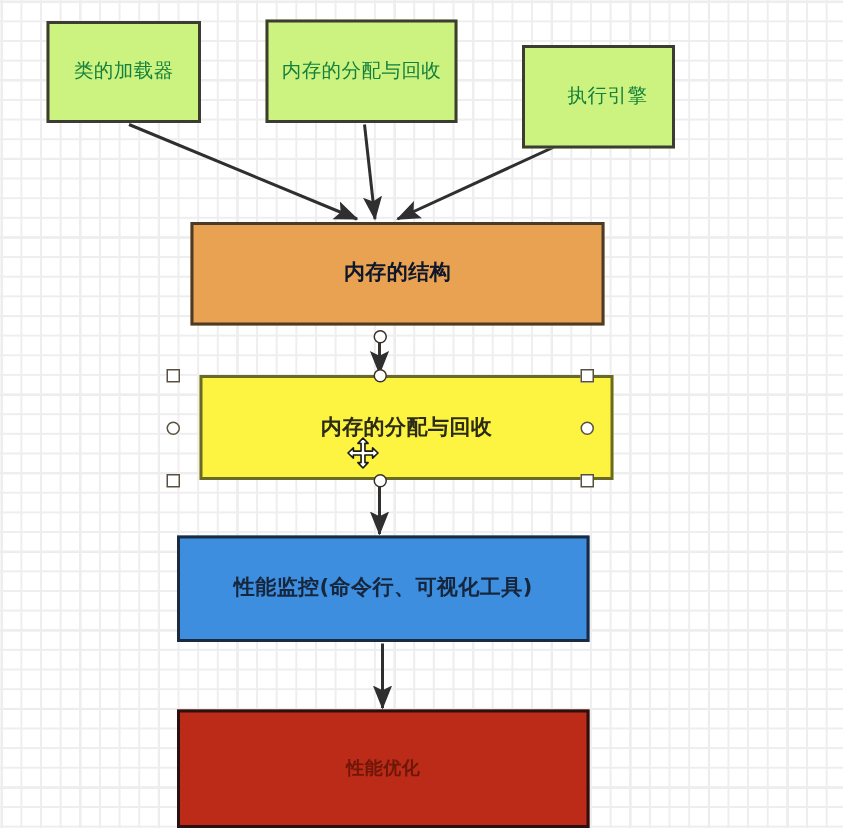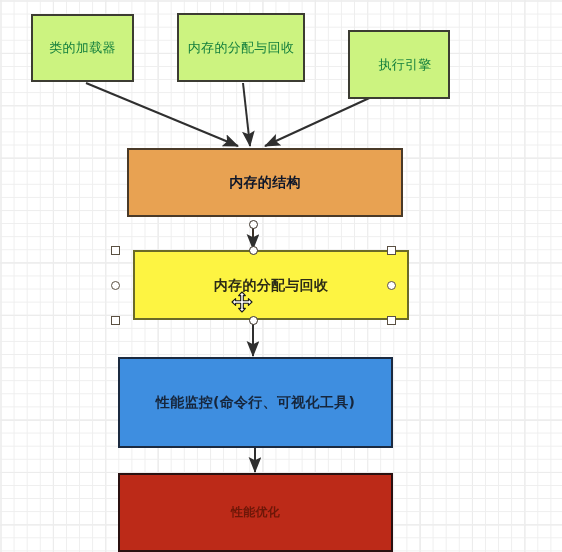--- a/index.html
+++ b/index.html
@@ -154,21 +154,21 @@
   </div>
 
   <div class="node n-orange" style="left:115px; top:148px; width:276px; height:69px;">
     <span class="node-label">内存的结构</span>
   </div>
 
   <div class="node n-yellow" style="left:133px; top:250px; width:276px; height:70px;">
     <span class="node-label">内存的分配与回收</span>
   </div>
 
-  <div class="node n-blue" style="left:118px; top:357px; width:275px; height:91px;">
+  <div class="node n-blue" style="left:118px; top:357px; width:275px; height:71px;">
     <span class="node-label">性能监控(命令行、可视化工具)</span>
   </div>
 
   <div class="node n-red" style="left:118px; top:473px; width:275px; height:79px;">
     <span class="node-label">性能优化</span>
   </div>
 
   <div class="endpoint" style="left:248.5px; top:219.5px;"></div>
   <div class="endpoint" style="left:248.5px; top:245.5px;"></div>
   <div class="endpoint" style="left:248.5px; top:315.5px;"></div>

